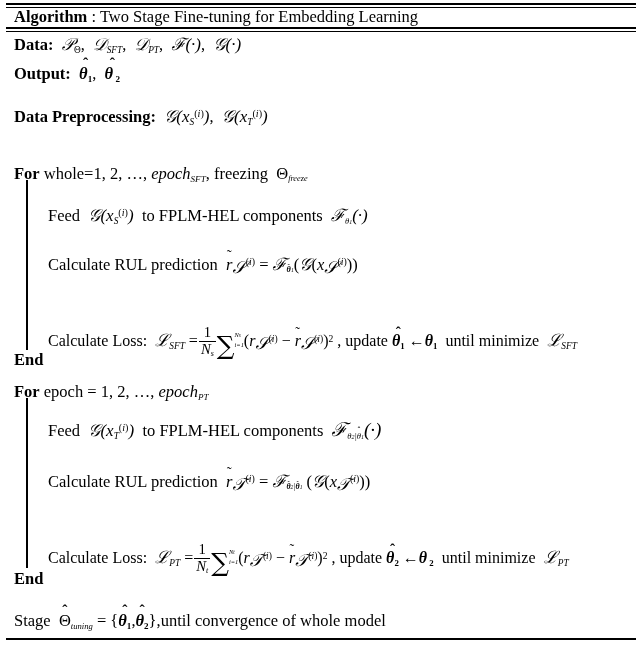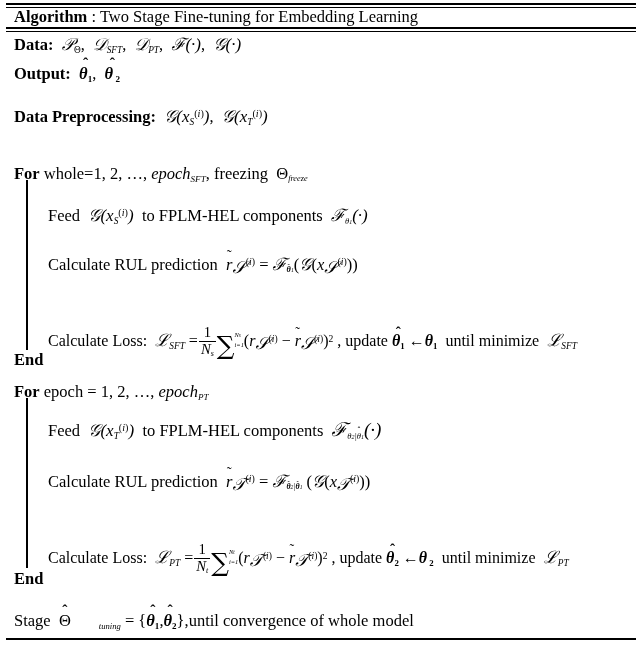--- a/index.html
+++ b/index.html
@@ -214,17 +214,17 @@
     &nbsp;<span>until minimize</span>
     &nbsp;<span class="cal">ℒ<span class="subsm">PT</span></span>
   </div>
 
   <div class="line" style="top:571px;">
     <span class="b">End</span>
   </div>
 
   <div class="line" style="top:613px;">
     <span>Stage</span>
-    &nbsp;<span><span class="hat" style="font-weight:normal;"><span class="acc">ˆ</span>Θ</span><span class="subsm" style="font-size:0.52em;margin-left:28px;">tuning</span>
+    &nbsp;<span><span class="hat" style="font-weight:normal;"><span class="acc">ˆ</span>Θ</span><span class="subsm" style="font-size:0.52em;">tuning</span>
     = {<span class="bold-it-theta hat"><span class="acc">ˆ</span>θ<span class="subsm nosl">1</span></span>,<span class="bold-it-theta hat"><span class="acc">ˆ</span>θ<span class="subsm nosl">2</span></span>}</span><span>,until convergence of whole model</span>
   </div>
 
 </div>
 
 </body></html>

